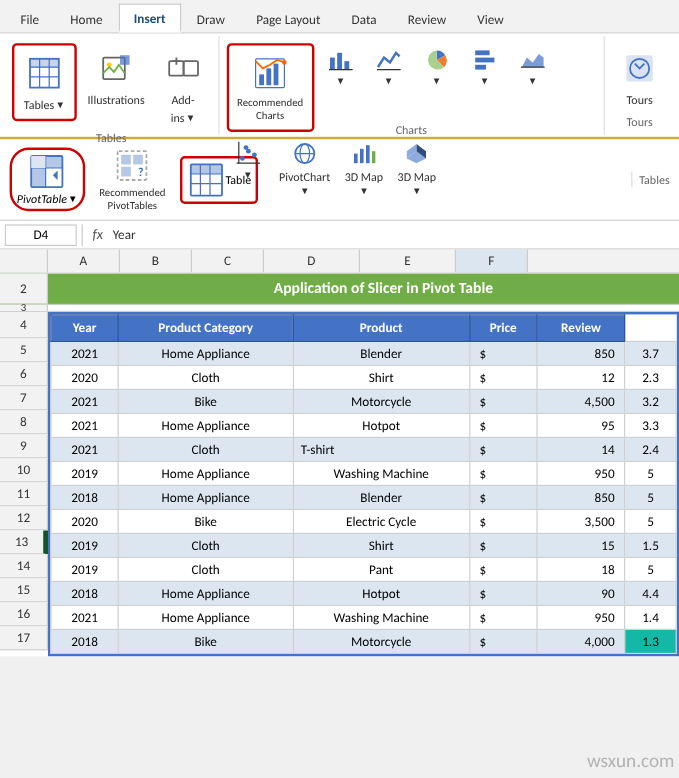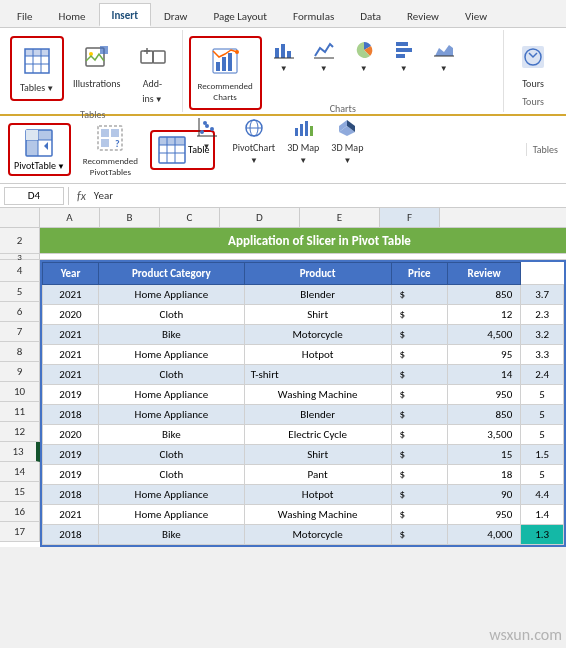--- a/index.html
+++ b/index.html
@@ -304,21 +304,20 @@
   </style>
 </head>
 <body>
 
 <div class="ribbon-tabs">
   <div class="ribbon-tab">File</div>
   <div class="ribbon-tab">Home</div>
   <div class="ribbon-tab active">Insert</div>
   <div class="ribbon-tab">Draw</div>
   <div class="ribbon-tab">Page Layout</div>
-  <div class="ribbon-tab">Formulas</div>
   <div class="ribbon-tab">Data</div>
   <div class="ribbon-tab">Review</div>
   <div class="ribbon-tab">View</div>
 </div>
 
 <div class="ribbon">
 
   <div class="ribbon-group">
     <div class="ribbon-items">
 
@@ -511,21 +510,21 @@
         </div>
         <span>Tours</span>
       </div>
     </div>
     <div class="ribbon-group-label">Tours</div>
   </div>
 </div>
 
 <div class="sub-ribbon">
 
-  <div style="border: 2px solid #cc0000; border-radius: 4px; padding: 2px 4px; display: flex; flex-direction: column; align-items: center; cursor: pointer;">
+  <div style="border: 2px solid #cc0000; border-radius: 16px; padding: 2px 4px; display: flex; flex-direction: column; align-items: center; cursor: pointer; font-style: italic;">
     <div style="width: 32px; height: 32px; display: flex; align-items: center; justify-content: center;">
       <svg width="30" height="30" viewBox="0 0 30 30">
         <rect x="2" y="2" width="26" height="26" rx="1" fill="none" stroke="#4472c4" stroke-width="1.5"></rect>
         <line x1="14" y1="2" x2="14" y2="28" stroke="#4472c4" stroke-width="1"></line>
         <line x1="2" y1="12" x2="28" y2="12" stroke="#4472c4" stroke-width="1"></line>
         <rect x="2" y="2" width="12" height="10" fill="#dce6f1"></rect>
         <rect x="14" y="2" width="14" height="10" fill="#4472c4" opacity="0.4"></rect>
         <rect x="2" y="12" width="12" height="16" fill="#4472c4" opacity="0.4"></rect>
         <path d="M20 18 L24 14 L24 22 Z" fill="#4472c4"></path>
       </svg>

